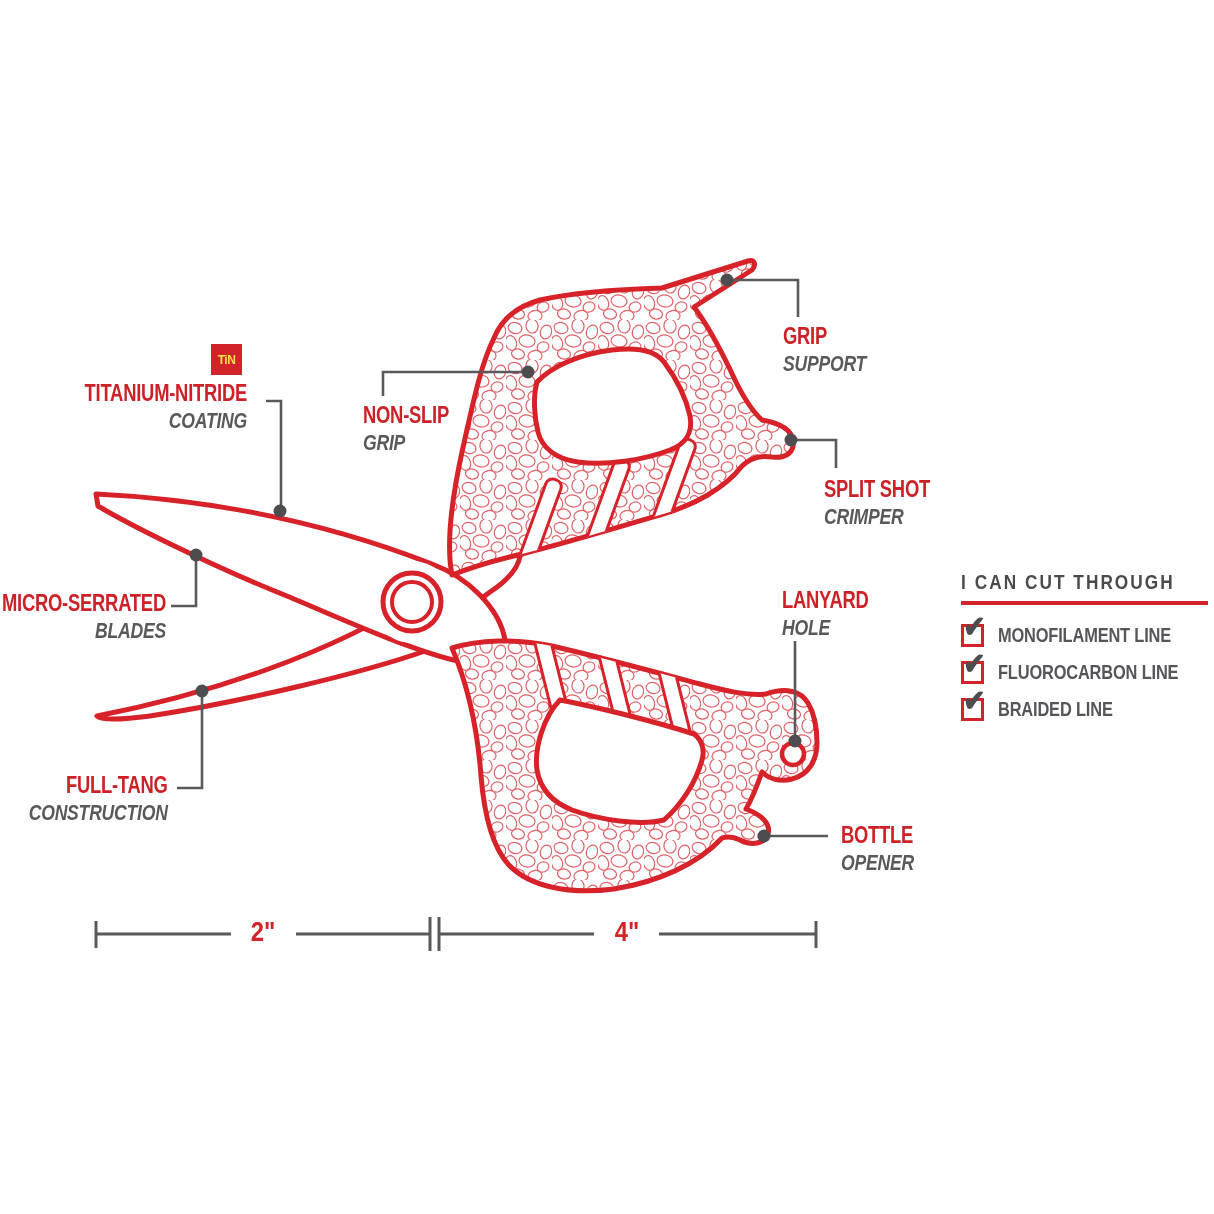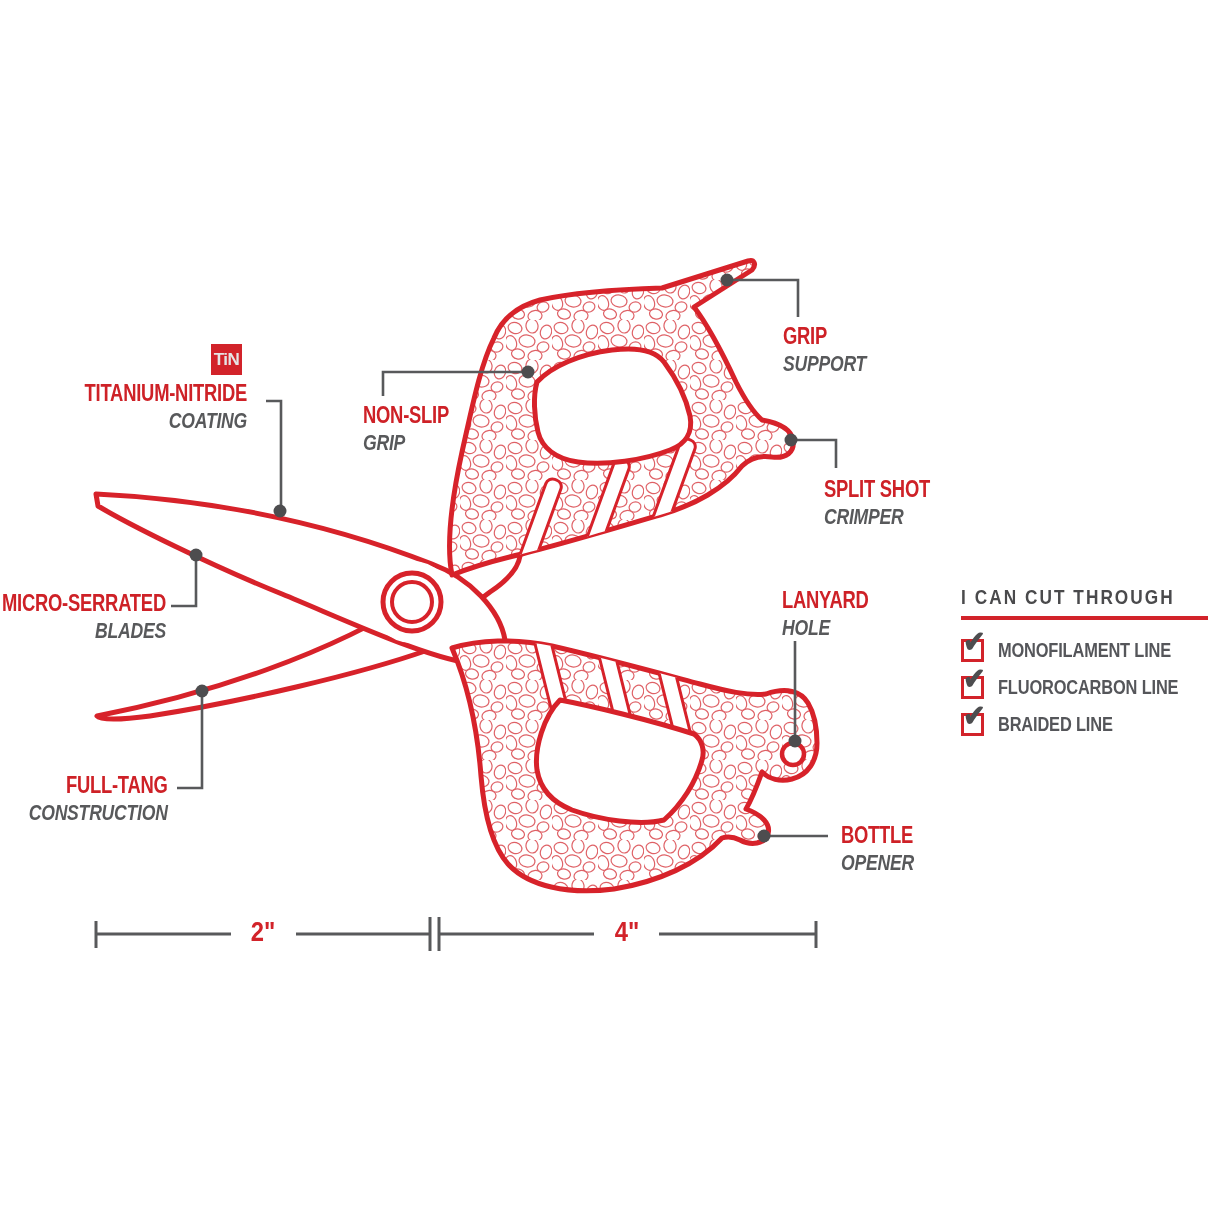--- a/index.html
+++ b/index.html
@@ -13,25 +13,25 @@
   #art{position:absolute;left:0;top:0;}
 
   .callout{position:absolute;line-height:1.08;white-space:nowrap;}
   .callout .t{font-weight:bold;font-size:23px;color:#ce2127;letter-spacing:-0.3px;}
   .callout .s{font-style:italic;font-weight:bold;font-size:22px;color:#58595b;letter-spacing:-0.3px;margin-top:3px;}
   .callout.right{text-align:right;transform:scaleX(0.8);transform-origin:right top;}
   .callout.left{text-align:left;transform:scaleX(0.8);transform-origin:left top;}
 
   .badge{
     position:absolute;left:211px;top:344px;width:31px;height:31px;
-    background:#d2232a;color:#e5e5e5;font-weight:bold;font-size:17px;
+    background:#d2232a;color:#fde047;font-weight:bold;font-size:12px;
     display:flex;align-items:center;justify-content:center;letter-spacing:-0.5px;
   }
 
-  .panel{position:absolute;left:961px;top:585px;width:250px;}
+  .panel{position:absolute;left:961px;top:570px;width:250px;}
   .panel .title{
     font-weight:bold;font-size:21px;color:#4a4a4c;letter-spacing:2.5px;
     transform:scaleX(0.82);transform-origin:left top;white-space:nowrap;
   }
   .panel .rule{height:4px;background:#d2232a;margin-top:7px;width:247px;}
   .panel .list{margin-top:19px;}
   .panel .row{display:flex;align-items:center;margin-bottom:14px;height:23px;}
   .panel .box{
     position:relative;width:17px;height:17px;border:3px solid #d2232a;
     flex:0 0 auto;background:#ffffff;

